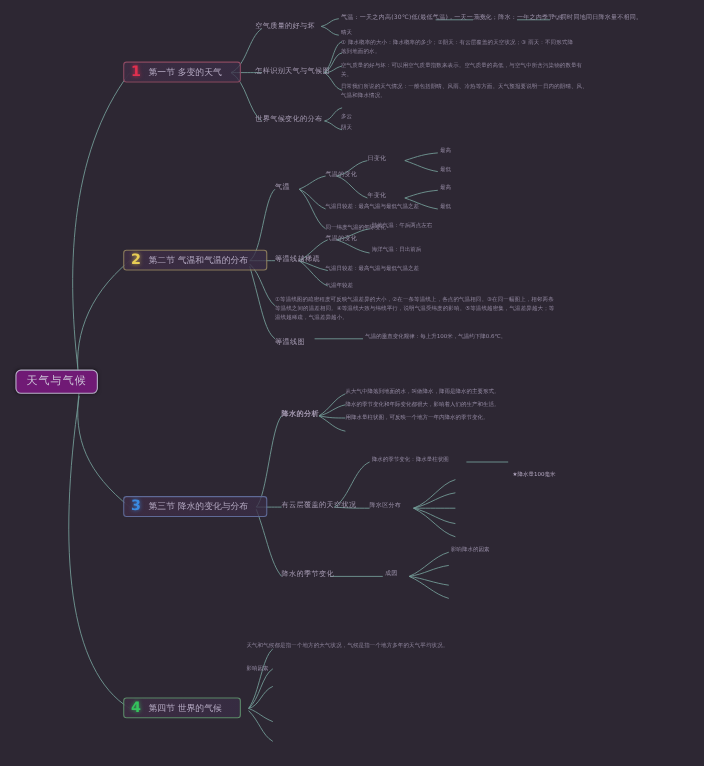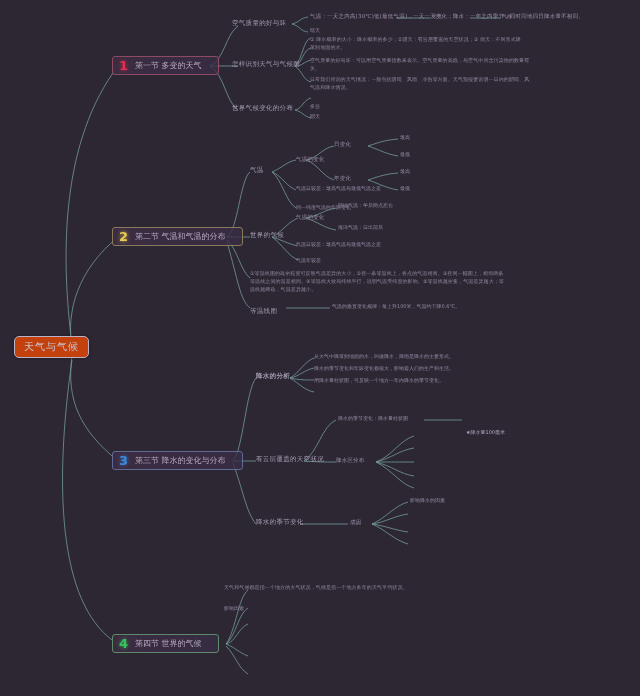--- a/index.html
+++ b/index.html
@@ -24,21 +24,21 @@
   .node {
     position: absolute;
     white-space: nowrap;
     line-height: 1.15;
   }
 
   
   .root {
     border: 1px solid #b9b2c9;
     border-radius: 5px;
-    background: #c2410c;
+    background: #701a75;
     padding: 4px 9px;
     color: #cdc6d8;
     font-size: 10px;
     letter-spacing: 1px;
     box-shadow: 0 0 3px rgba(0,0,0,.5);
   }
 
   
   .chapter {
     display: flex;
@@ -217,21 +217,21 @@
   <div class="node leaf-sm" style="left:310px; top:28px;">晴天</div>
 
   <div class="para" style="position:absolute; left:310px; top:36px; width:215px;">① 降水概率的大小：降水概率的多少；②阴天：有云层覆盖的天空状况；③ 雨天：不同形式降落到地面的水。</div>
   <div class="para" style="position:absolute; left:310px; top:57px; width:220px;">空气质量的好与坏：可以用空气质量指数来表示。空气质量的高低，与空气中所含污染物的数量有关。</div>
   <div class="para" style="position:absolute; left:310px; top:76px; width:225px;">日常我们所说的天气情况：一般包括阴晴、风雨、冷热等方面。天气预报要说明一日内的阴晴、风、气温和降水情况。</div>
 
   <div class="node leaf-sm" style="left:310px; top:104px;">多云</div>
   <div class="node leaf-sm" style="left:310px; top:114px;">阴天</div>
 
   <div class="node topic" style="left:250px; top:167px;">气温</div>
-  <div class="node topic" style="left:250px; top:232px;">世界的气候</div>
+  <div class="node topic" style="left:250px; top:232px;">等温线越稀疏</div>
 
   <div class="node leaf" style="left:296px; top:156px;">气温的变化</div>
   <div class="node leaf" style="left:296px; top:214px;">气温的变化</div>
 
   <div class="node leaf" style="left:334px; top:141px;">日变化</div>
   <div class="node leaf" style="left:334px; top:175px;">年变化</div>
 
   <div class="node leaf-sm" style="left:400px; top:135px;">最高</div>
   <div class="node leaf-sm" style="left:400px; top:152px;">最低</div>
   <div class="node leaf-sm" style="left:400px; top:169px;">最高</div>

